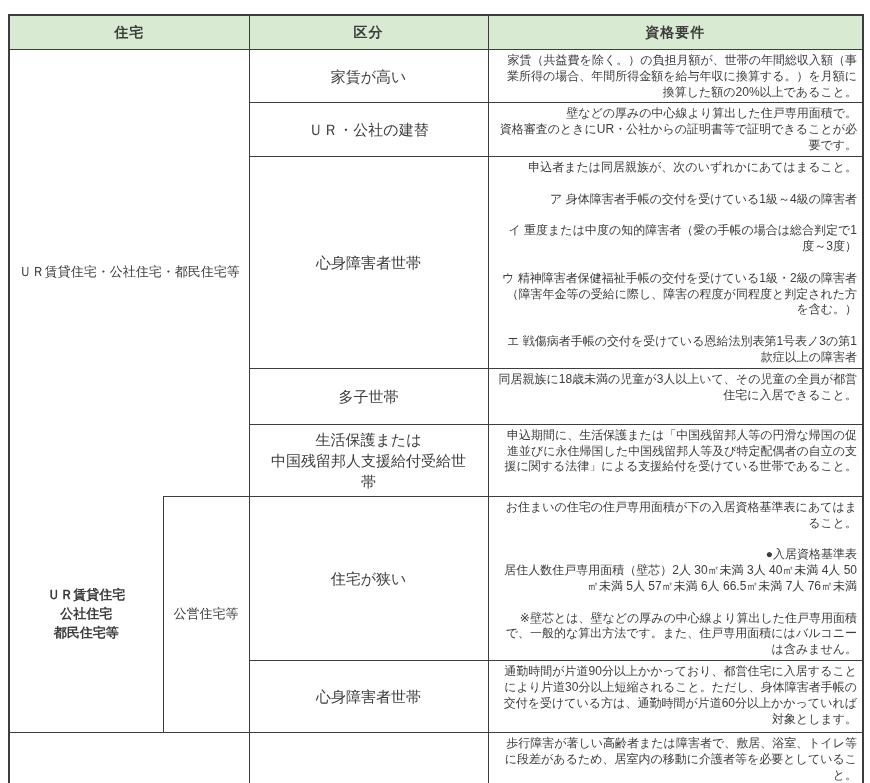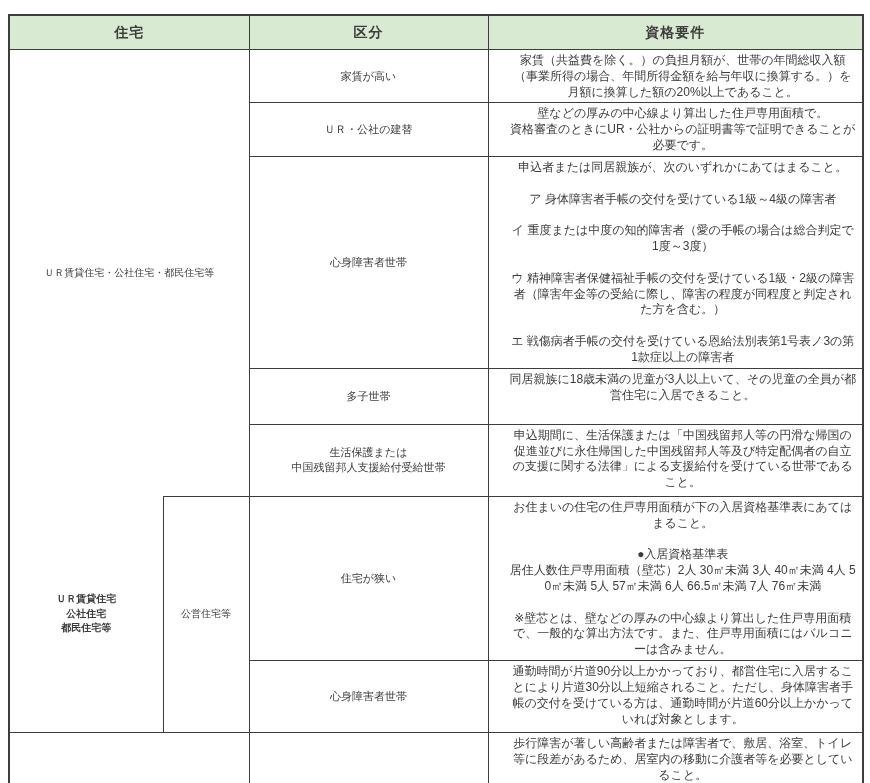--- a/index.html
+++ b/index.html
@@ -33,39 +33,39 @@
     background: var(--header-bg);
     font-size: 14px;
     font-weight: bold;
     height: 31px;
     vertical-align: middle;
     letter-spacing: 1px;
   }
   td.housing {
     text-align: center;
     vertical-align: middle;
-    font-size: 10px;
+    font-size: 13px;
     line-height: 1.45;
     padding: 3px;
     white-space: pre-wrap;
   }
   td.cat {
     text-align: center;
     vertical-align: middle;
-    font-size: 11px;
+    font-size: 15px;
     line-height: 1.4;
     padding: 3px 20px;
     white-space: pre-wrap;
   }
   td.req {
-    text-align: center;
+    text-align: right;
     vertical-align: top;
     font-size: 12px;
     line-height: 1.32;
-    padding: 3px 5px 2px 20px;
+    padding: 3px 5px 2px 8px;
     white-space: pre-wrap;
     word-break: break-all;
   }
   
   td.no-bottom { border-bottom-style: none; }
   td.no-top    { border-top-style: none; font-weight: bold; }
 
   tbody tr:nth-child(1) { height: 52px; }
   tbody tr:nth-child(2) { height: 43px; }
   tbody tr:nth-child(3) { height: 179px; }

